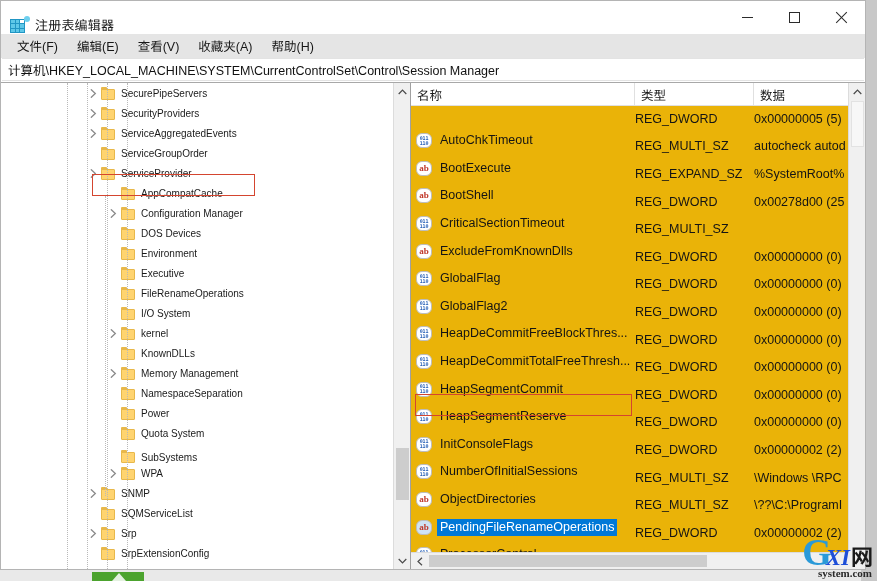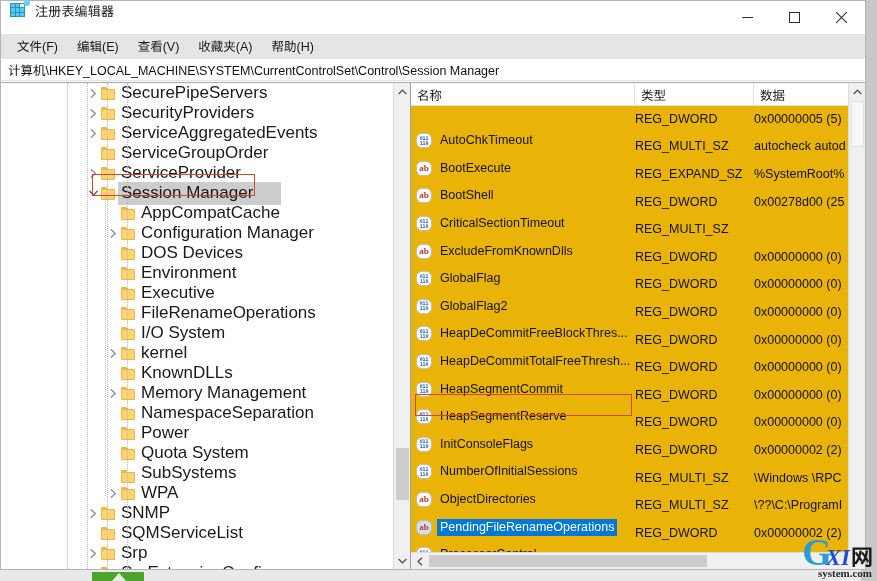--- a/index.html
+++ b/index.html
@@ -45,21 +45,21 @@
     background: #ffffff;
     border: 1px solid #b4b4b4;
     box-sizing: border-box;
     display: flex; flex-direction: column;
   }
 
   
   .titlebar {
     height: 33px; min-height: 33px;
     background: #ffffff;
-    display: flex; align-items: flex-start;
+    display: flex; align-items: flex-end;
     position: relative;
   }
   .app-icon {
     margin-left: 9px; margin-right: 8px;
     width: 17px; height: 17px;
     position: relative;
   }
   .app-icon .grid {
     position: absolute; left: 0; top: 2px;
     width: 15px; height: 14px;
@@ -150,21 +150,21 @@
   }
   .tree-scroll {
     position: absolute; left: 0; top: 0;
     width: 392px; height: 100%;
     overflow: hidden;
   }
   .tree-row {
     height: 20px;
     display: flex; align-items: center;
     position: relative;
-    font-size: 17px; color: #1a1a1a;
+    font-size: 10px; color: #1a1a1a;
     white-space: nowrap;
   }
   .tree-row .twisty {
     width: 16px; min-width: 16px; height: 20px;
     display: flex; align-items: center; justify-content: center;
     color: #767676; font-size: 10px;
   }
   .tree-row .twisty svg { display: block; }
   .folder {
     width: 15px; height: 13px;
@@ -471,32 +471,20 @@
                 <svg width="7" height="9" viewBox="0 0 7 9">
                   <path d="M1.3 0.8 L5.3 4.5 L1.3 8.2" stroke="#8a8a8a" stroke-width="1.3" fill="none" stroke-linecap="round"></path>
                 </svg>
               </div>
               <div class="folder">
                 <div class="tab"></div>
                 <div class="body"></div>
               </div>
               <div class="tree-label">ServiceProvider</div>
             </div>
-            <div class="tree-row selected" style="padding-left: 84px;">
-              <div class="twisty">
-                <svg width="9" height="7" viewBox="0 0 9 7">
-                  <path d="M0.8 1.3 L4.5 5.3 L8.2 1.3" stroke="#5b5b5b" stroke-width="1.3" fill="none" stroke-linecap="round"></path>
-                </svg>
-              </div>
-              <div class="folder">
-                <div class="tab"></div>
-                <div class="body"></div>
-              </div>
-              <div class="tree-label">Session Manager</div>
-            </div>
             <div class="tree-row" style="padding-left: 104px;">
               <div class="twisty"></div>
               <div class="folder">
                 <div class="tab"></div>
                 <div class="body"></div>
               </div>
               <div class="tree-label">AppCompatCache</div>
             </div>
             <div class="tree-row" style="padding-left: 104px;">
               <div class="twisty">

